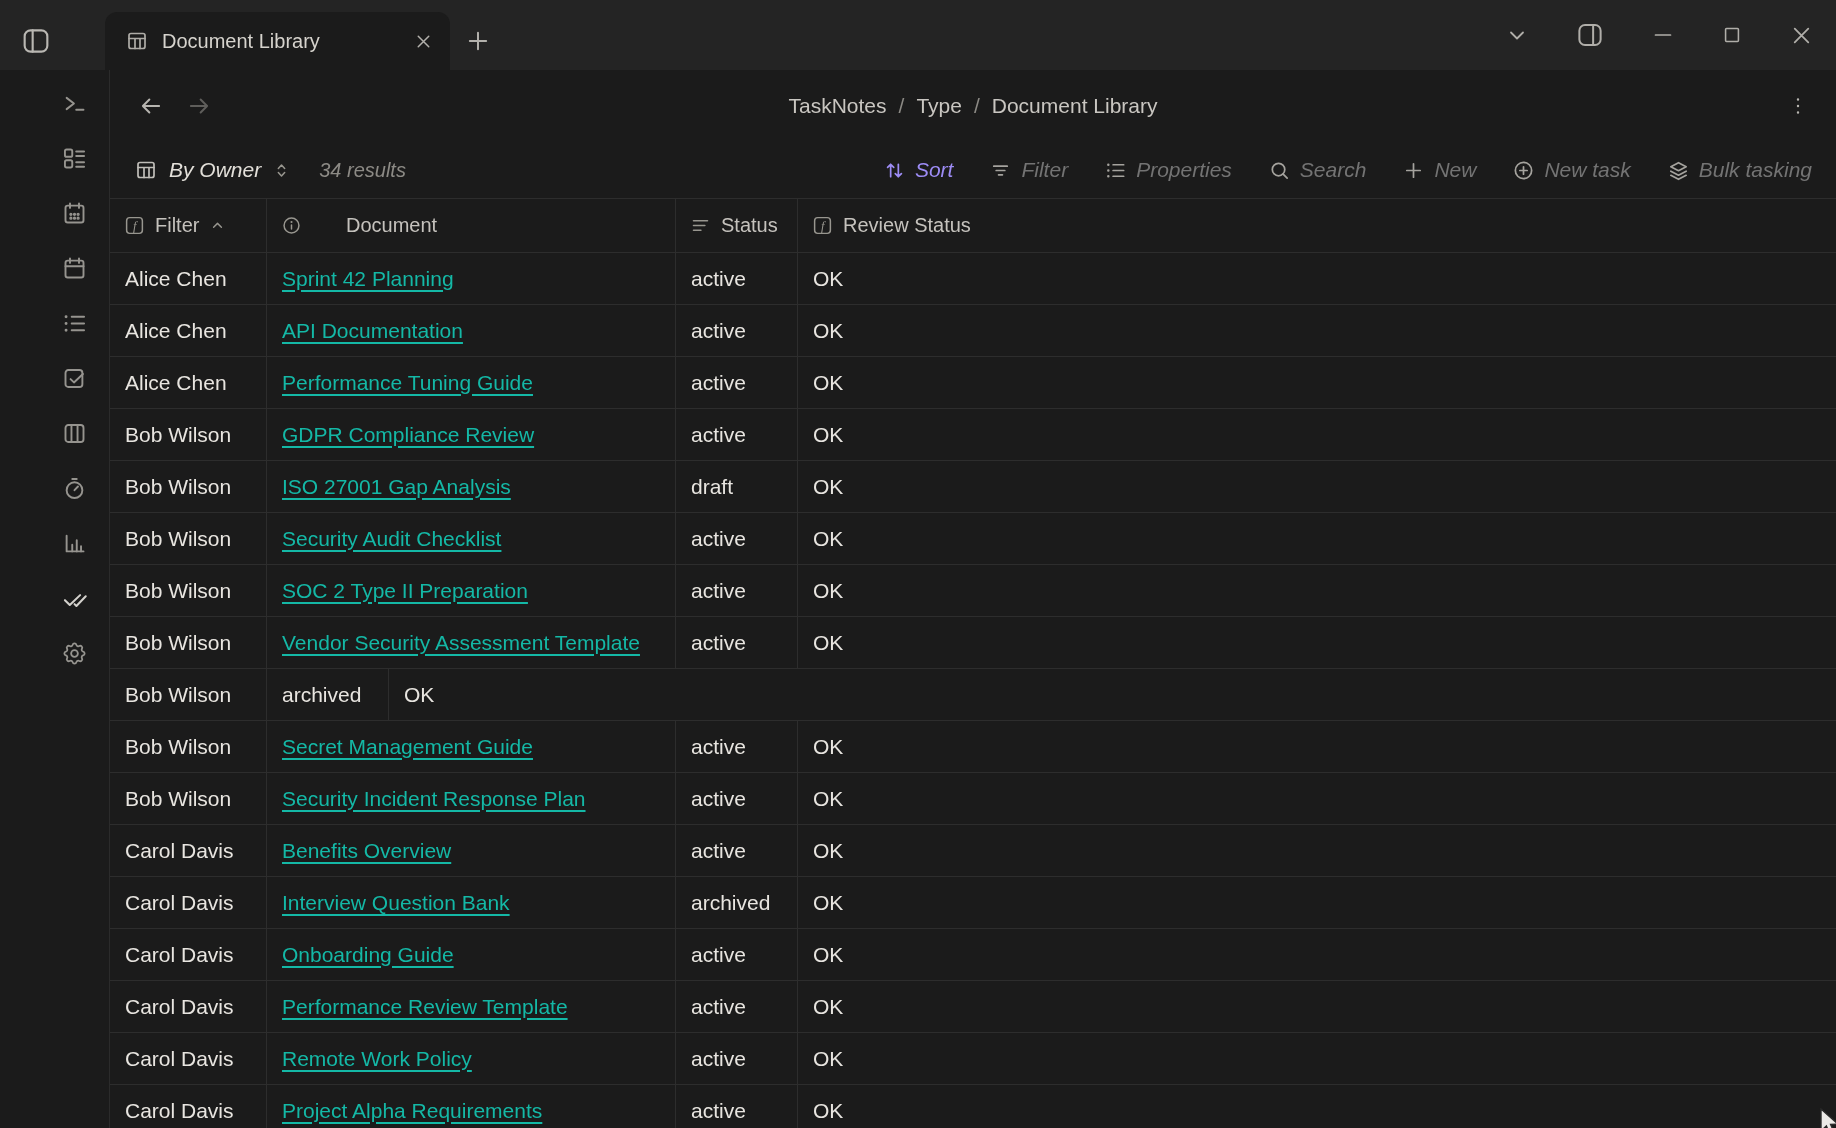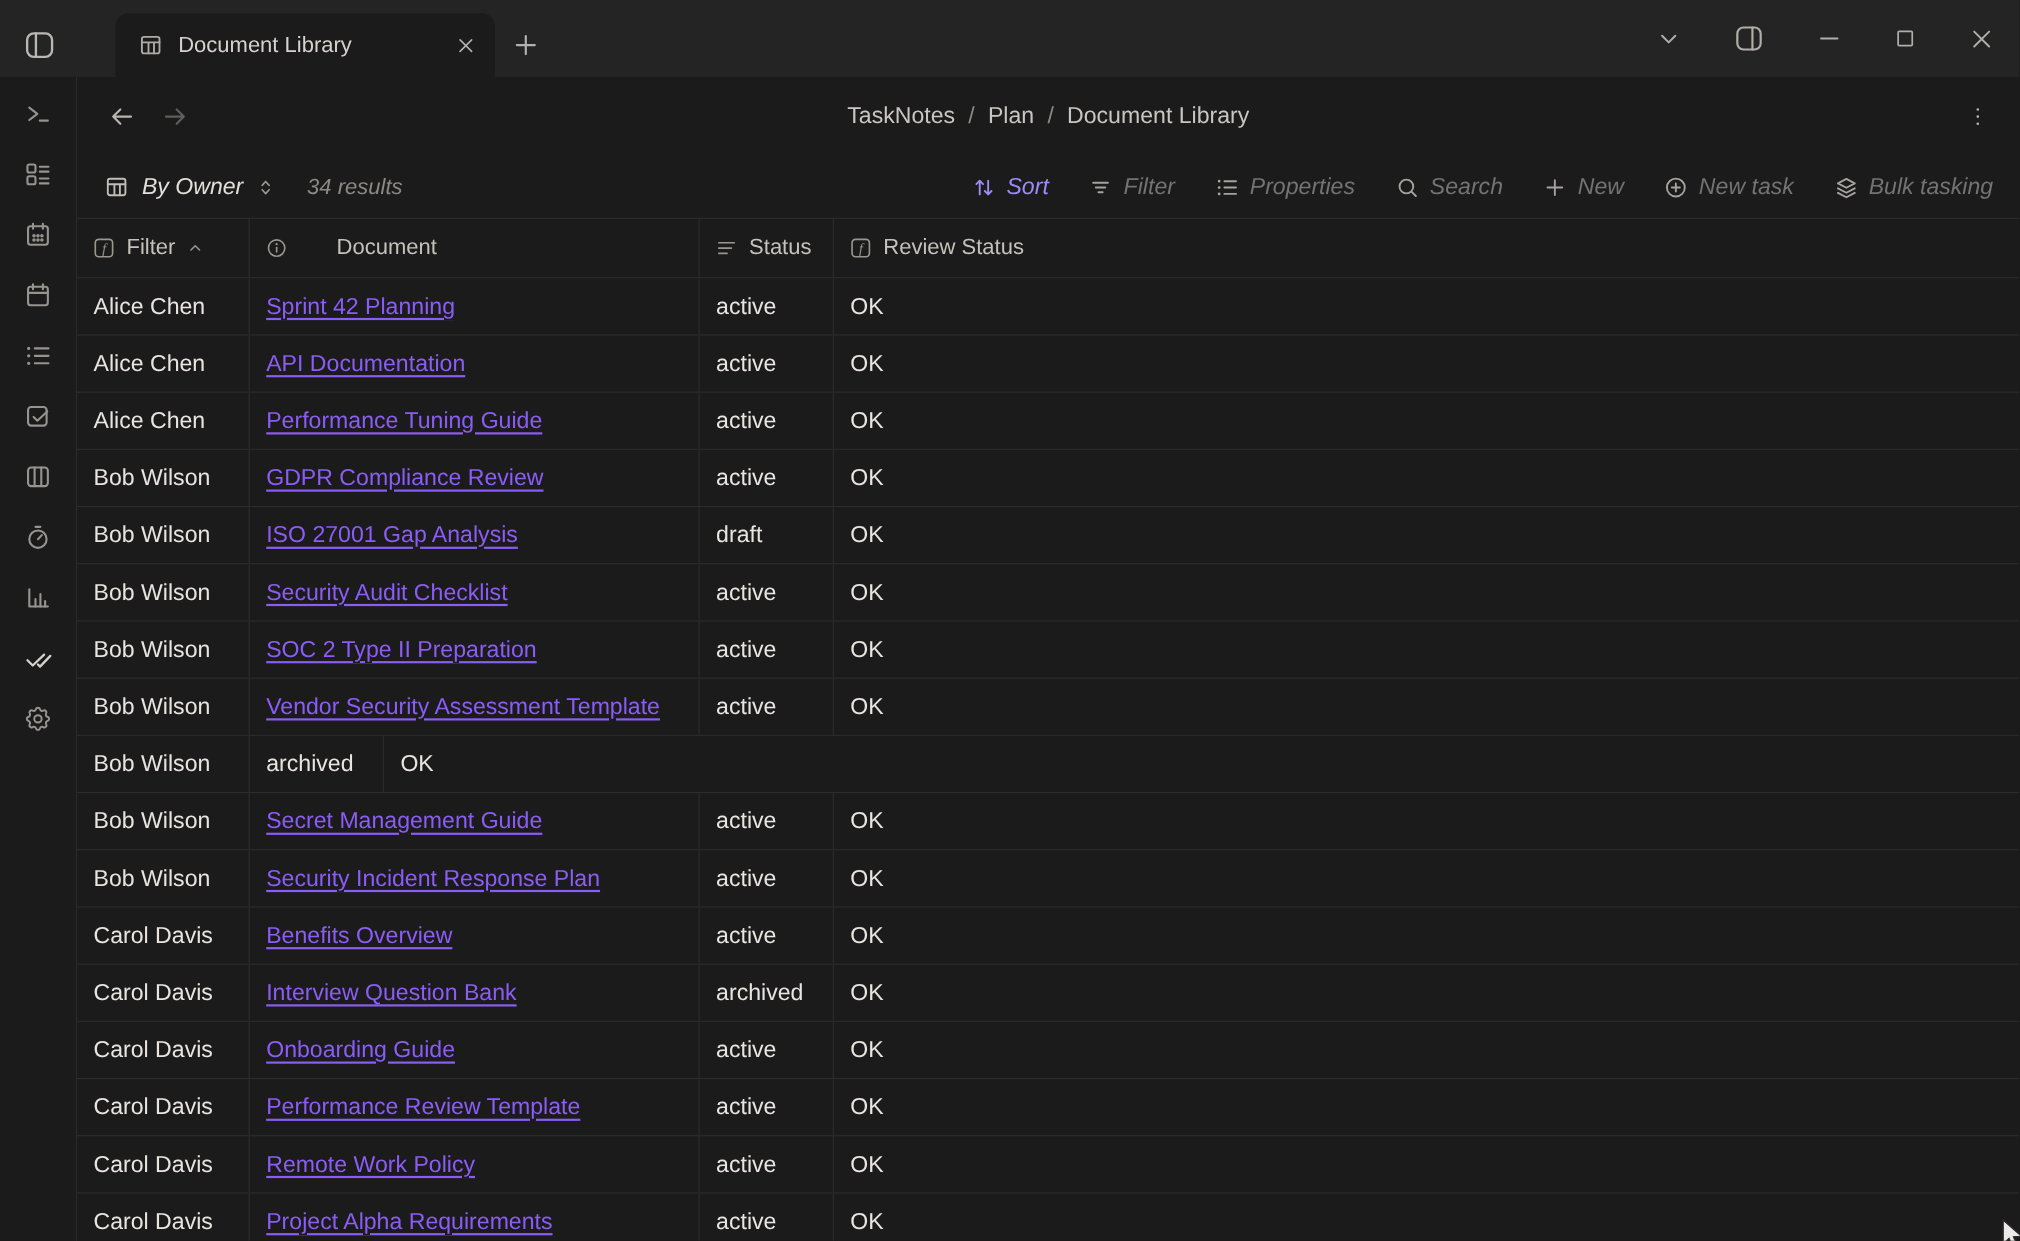--- a/index.html
+++ b/index.html
@@ -18,21 +18,21 @@
     background:#1b1b1b; border-radius:12px 12px 0 0;
     display:flex; align-items:center; gap:13px; padding:0 16px 0 20px;
   }
   .tab-title { flex:1; font-size:20px; color:#d6d3cd; white-space:nowrap; overflow:hidden; }
   .tab-icon { color:#aeaca7; flex:0 0 auto; }
   .tab-close { color:#b3b1ac; flex:0 0 auto; cursor:pointer; }
   .newtab { position:absolute; left:464px; top:27px; width:28px; height:28px; color:#b3b1ac; cursor:pointer; }
   .win-controls { position:absolute; right:22px; top:0; height:70px; display:flex; align-items:center; gap:46px; }
   .win-btn { color:#b0aea9; cursor:pointer; display:flex; align-items:center; }
   
-  .main { display:flex; height:1058px; }
+  .main { display:flex; height:1058px;margin-left:40px; }
   .sidebar {
     width:70px; flex:0 0 70px; border-right:1px solid #2b2b2b;
     display:flex; flex-direction:column; align-items:center;
     padding-top:20px; gap:28px;
   }
   .side-icon { width:27px; height:27px; color:#96948f; cursor:pointer; }
   .side-icon.bright { color:#d4d2cd; }
   .content { flex:1; display:flex; flex-direction:column; min-width:0; }
   
   .navrow { height:72px; position:relative; display:flex; align-items:center; padding:0 28px; }
@@ -71,21 +71,21 @@
   .sort-caret { width:17px; height:17px; color:#98968f; }
   .col-owner { width:156px; flex:0 0 156px; }
   .col-doc { width:409px; flex:0 0 409px;gap:44px; }
   .col-status { width:122px; flex:0 0 122px; }
   .col-review { flex:1; min-width:0; }
   .tbody { flex:1; }
   .tr { display:flex; height:52px; border-bottom:1px solid #2d2d2d; }
   .td { display:flex; align-items:center; padding:0 12px 0 15px; font-size:21px; color:#e8e5e0; overflow:hidden; white-space:nowrap; cursor:default; }
   .td + .td { border-left:1px solid #2d2d2d; }
   .doc-link {
-    color:#8b5cf6; text-decoration:underline; text-underline-offset:4px;
+    color:#14b8a6; text-decoration:underline; text-underline-offset:4px;
     text-decoration-thickness:1.5px; cursor:pointer;
   }
   
   .mouse-cursor { position:absolute; left:1820px; top:1108px; }
   svg { display:block; }
 </style>
 </head>
 <body>
 
 <div class="titlebar">
@@ -237,21 +237,21 @@
         </span>
         <span class="arrow fwd">
           <svg viewBox="0 0 24 24" fill="none" stroke="currentColor" stroke-width="1.8" stroke-linecap="round" stroke-linejoin="round" width="26" height="26">
               <path d="M4.5 12h15M19.5 12l-6-6M19.5 12l-6 6"></path>
             </svg>
         </span>
       </div>
       <div class="breadcrumb">
         <span class="crumb">TaskNotes</span>
         <span class="crumb-sep">/</span>
-        <span class="crumb">Plan</span>
+        <span class="crumb">Type</span>
         <span class="crumb-sep">/</span>
         <span class="crumb">Document Library</span>
       </div>
       <span class="kebab">
         <svg viewBox="0 0 24 24" fill="none" stroke="currentColor" stroke-width="2.4" stroke-linecap="round" width="24" height="24">
             <path d="M12 5.5h.01M12 12h.01M12 18.5h.01"></path>
           </svg>
       </span>
     </div>
 

